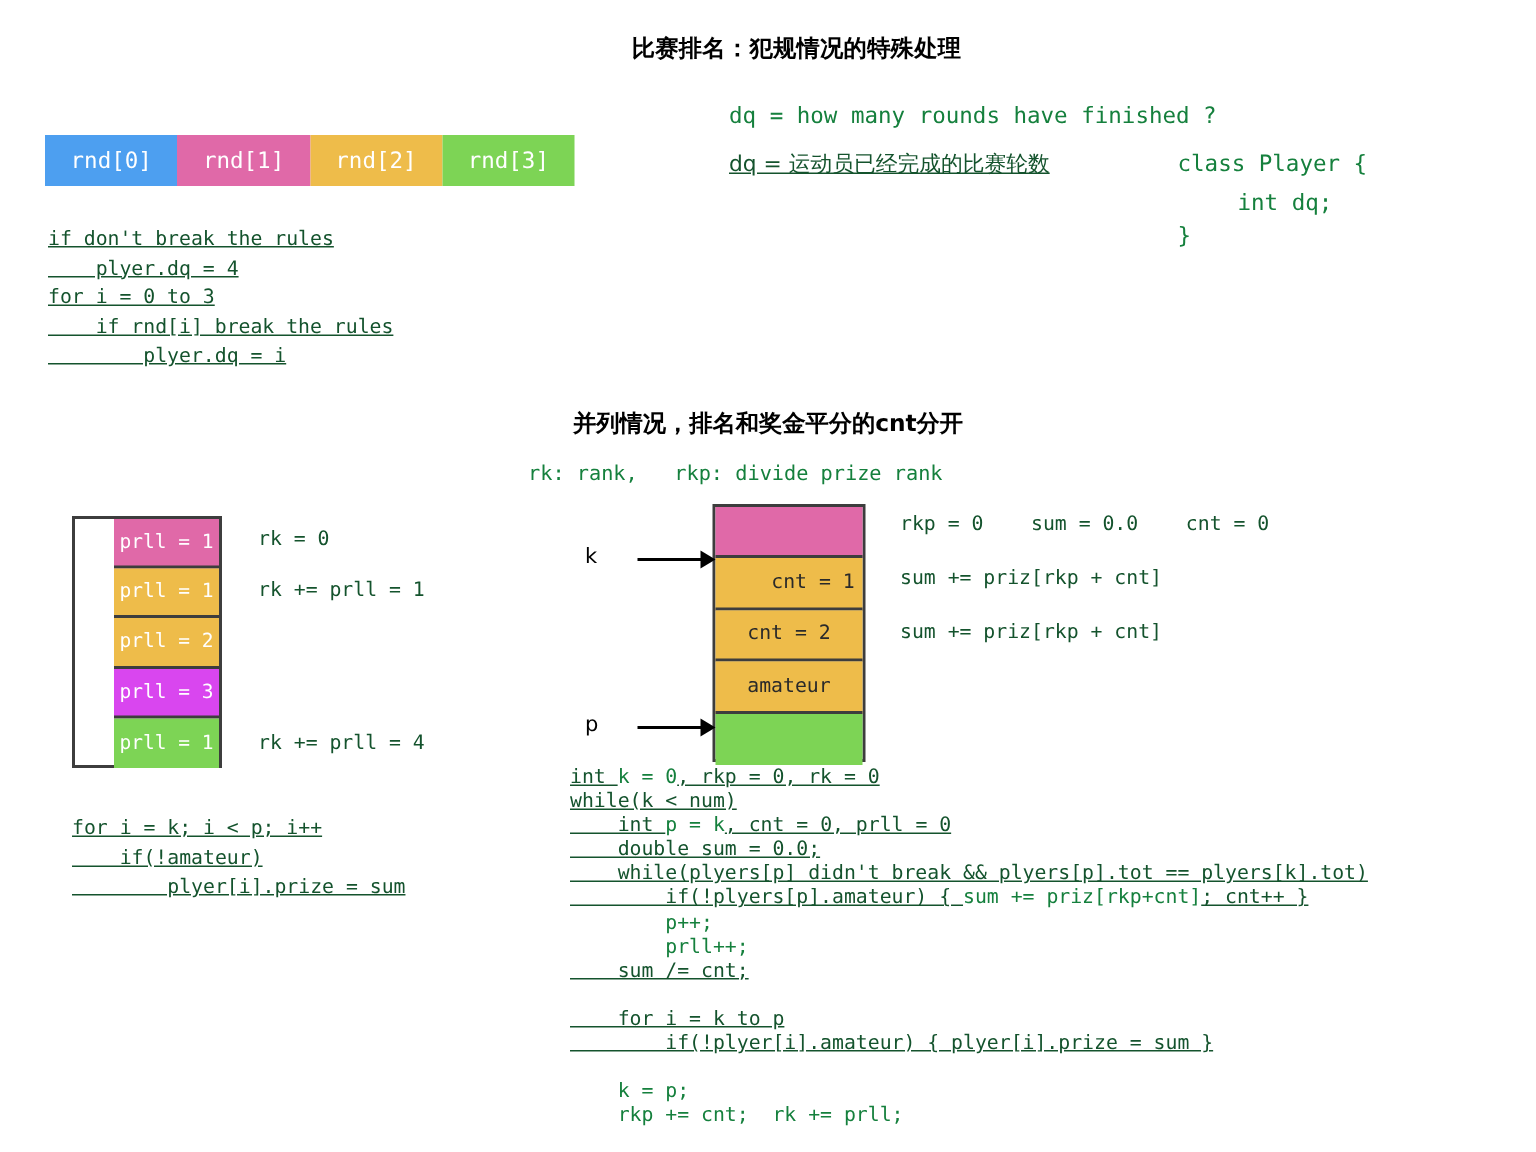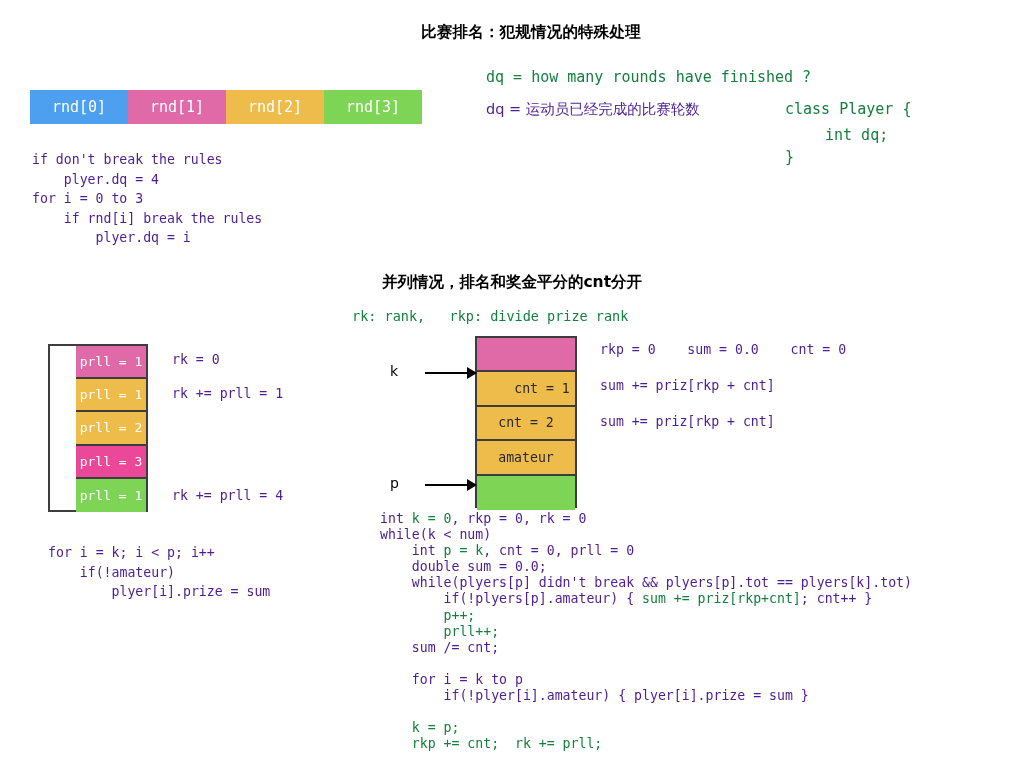--- a/index.html
+++ b/index.html
@@ -14,21 +14,21 @@
     color: #000000;
     overflow: hidden;
     position: relative;
   }
   .abs { position: absolute; }
   .mono {
     font-family: "DejaVu Sans Mono", monospace;
     white-space: pre;
   }
   .red { color: #15803d; }
-  .blk { color: #4c1d95; }
+  .blk { color: #14532d; text-decoration: underline; }
 
   
   #title {
     left: 0; top: 22px; width: 1024px;
     text-align: center;
     font-weight: bold;
     font-size: 15.5px;
     letter-spacing: 0.2px;
     padding-left: 19px;
   }
@@ -39,21 +39,21 @@
     font-size: 15.5px;
   }
   #rk-legend {
     left: 352px; top: 308px;
     font-size: 13.5px;
   }
 
   
   #rnd-bar {
     left: 30px; top: 90px;
-    width: 392px; height: 34px;
+    width: 353px; height: 34px;
     display: flex;
     justify-content: space-between;
   }
   #rnd-bar .cell {
     width: 100px; height: 34px;
     display: flex;
     align-items: center;
     justify-content: center;
     color: #ffffff;
     font-family: "DejaVu Sans Mono", monospace;
@@ -165,21 +165,21 @@
     if rnd[i] break the rules
         plyer.dq = i</div>
 
 <div class="abs" id="section2-title">并列情况，排名和奖金平分的cnt分开</div>
 <div class="abs mono red" id="rk-legend">rk: rank,   rkp: divide prize rank</div>
 
 <div class="abs stack" id="left-stack">
     <div class="row" style="background: rgb(224, 105, 168);">prll = 1</div>
     <div class="row" style="background: rgb(238, 188, 74);">prll = 1</div>
     <div class="row" style="background: rgb(238, 188, 74);">prll = 2</div>
-    <div class="row" style="background: #ec4899;">prll = 3</div>
+    <div class="row" style="background: #d946ef;">prll = 3</div>
     <div class="row" style="background: rgb(125, 212, 85);">prll = 1</div>
   </div>
 <div class="abs mono blk" id="left-annots"><div class="ann" style="top: 0px; left: 0px;">rk = 0</div><div class="ann" style="top: 34px; left: 0px;">rk += prll = 1</div><div class="ann" style="top: 136px; left: 0px;">rk += prll = 4</div></div>
 
 <div class="abs stack" id="mid-stack">
     <div class="row" style="background: rgb(224, 105, 168);"></div>
     <div class="row" style="background: rgb(238, 188, 74); padding-left: 32px;">cnt = 1</div>
     <div class="row" style="background: rgb(238, 188, 74);">cnt = 2</div>
     <div class="row" style="background: rgb(238, 188, 74);">amateur</div>
     <div class="row" style="background: rgb(125, 212, 85);"></div>

